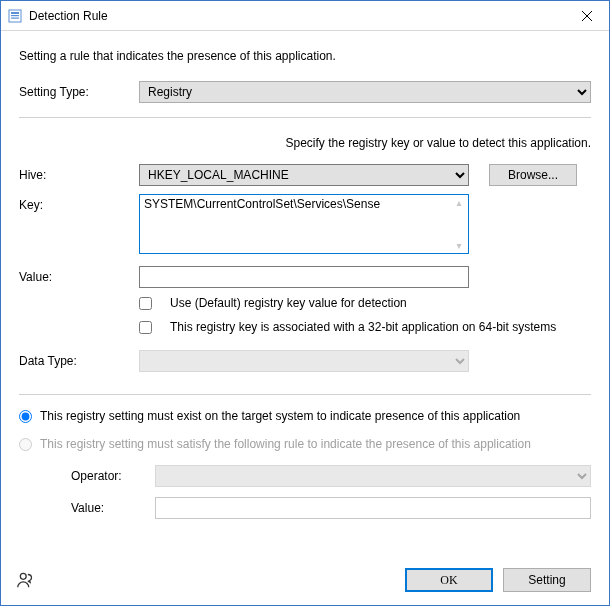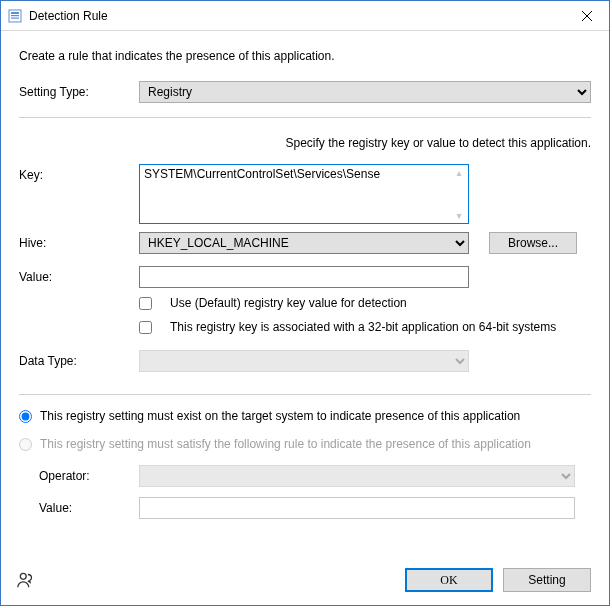--- a/index.html
+++ b/index.html
@@ -151,21 +151,21 @@
     align-items: center;
     gap: 8px;
     margin-bottom: 14px;
   }
   .radio-row input[type=radio] { margin: 0; width:13px; height:13px; }
   .radio-row.disabled { color: #a0a0a0; }
   .sub-form {
     margin-left: 20px;
     margin-bottom: 8px;
   }
-  .sub-form .row { margin-bottom: 10px; }
+  .sub-form .row { margin-bottom: 10px; margin-left: 32px; }
   .sub-form .label-col { width: 100px; color: #000; }
   .sub-form.disabled .label-col { color: #000; }
   select.operator {
     width: 436px;
     height: 22px;
     border: 1px solid #c8c8c8;
     background: #e1e1e1;
     font-family: inherit;
     font-size: 12px;
   }
@@ -224,53 +224,53 @@
     <div class="close">
       <svg width="10" height="10" viewBox="0 0 10 10">
         <line x1="0" y1="0" x2="10" y2="10" stroke="currentColor" stroke-width="1"></line>
         <line x1="10" y1="0" x2="0" y2="10" stroke="currentColor" stroke-width="1"></line>
       </svg>
     </div>
   </div>
 
   <div class="content">
 
-    <div class="intro">Create a rule that indicates the presence of this application.</div>
+    <div class="intro">Setting a rule that indicates the presence of this application.</div>
 
     <div class="row">
       <div class="label-col">Setting Type:</div>
       <div class="field-col">
         <select class="setting">
           <option>Registry</option>
         </select>
       </div>
     </div>
 
     <hr class="divider">
 
     <div class="section-spec">Specify the registry key or value to detect this application.</div>
+
+    <div class="row hive-row">
+      <div class="label-col">Hive:</div>
+      <div class="field-col">
+        <select class="hive">
+          <option>HKEY_LOCAL_MACHINE</option>
+        </select>
+        <button class="browse-btn">Browse...</button>
+      </div>
+    </div>
 
     <div class="row key-row">
       <div class="label-col">Key:</div>
       <div class="field-col">
         <div class="key-textarea-wrap">
           <textarea class="key" style="">SYSTEM\CurrentControlSet\Services\Sense</textarea>
           <div class="scroll-stub scroll-up">▴</div>
           <div class="scroll-stub scroll-dn">▾</div>
         </div>
-      </div>
-    </div>
-
-    <div class="row hive-row">
-      <div class="label-col">Hive:</div>
-      <div class="field-col">
-        <select class="hive">
-          <option>HKEY_LOCAL_MACHINE</option>
-        </select>
-        <button class="browse-btn">Browse...</button>
       </div>
     </div>
 
     <div class="row" style="margin-top:4px;">
       <div class="label-col">Value:</div>
       <div class="field-col">
         <input type="text" class="text" value="" style="">
       </div>
     </div>
 

